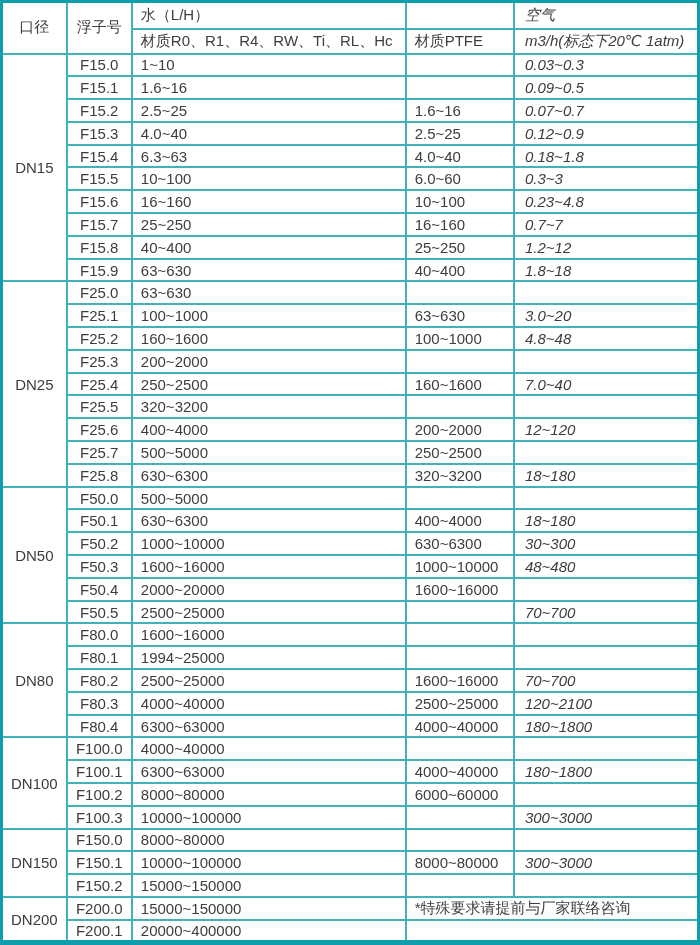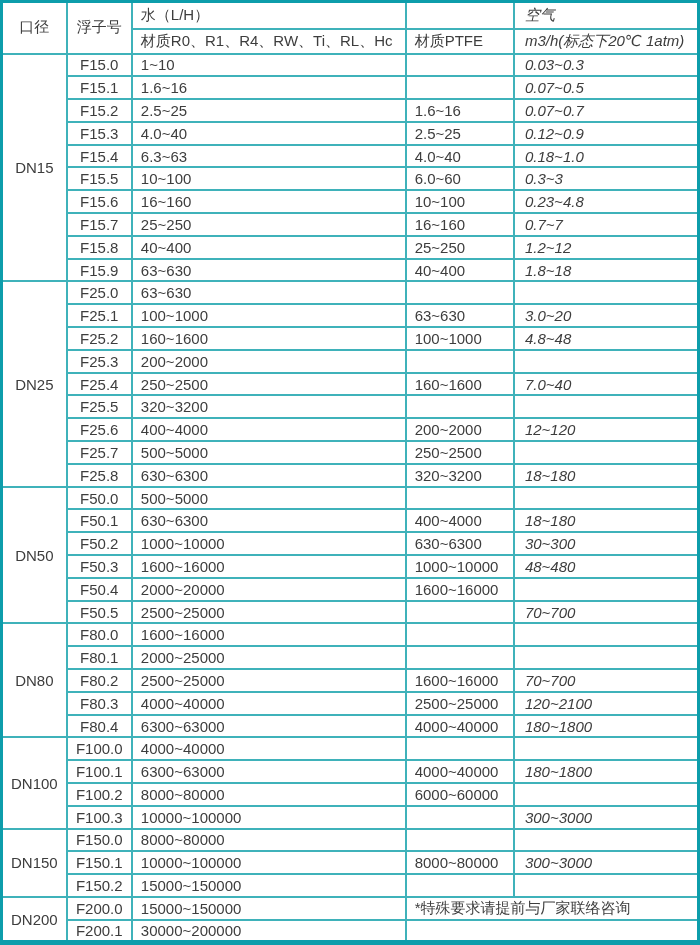--- a/index.html
+++ b/index.html
@@ -67,39 +67,39 @@
         <td class="center" rowspan="10">DN15</td>
         <td class="center">F15.0</td>
         <td>1~10</td>
         <td></td>
         <td class="air-pad">0.03~0.3</td>
       </tr>
       <tr>
         <td class="center">F15.1</td>
         <td>1.6~16</td>
         <td></td>
-        <td class="air-pad">0.07~0.5</td>
+        <td class="air-pad">0.09~0.5</td>
       </tr>
       <tr>
         <td class="center">F15.2</td>
         <td>2.5~25</td>
         <td>1.6~16</td>
         <td class="air-pad">0.07~0.7</td>
       </tr>
       <tr>
         <td class="center">F15.3</td>
         <td>4.0~40</td>
         <td>2.5~25</td>
         <td class="air-pad">0.12~0.9</td>
       </tr>
       <tr>
         <td class="center">F15.4</td>
         <td>6.3~63</td>
         <td>4.0~40</td>
-        <td class="air-pad">0.18~1.0</td>
+        <td class="air-pad">0.18~1.8</td>
       </tr>
       <tr>
         <td class="center">F15.5</td>
         <td>10~100</td>
         <td>6.0~60</td>
         <td class="air-pad">0.3~3</td>
       </tr>
       <tr>
         <td class="center">F15.6</td>
         <td>16~160</td>
@@ -218,21 +218,21 @@
       </tr>
       <tr>
         <td class="center" rowspan="5">DN80</td>
         <td class="center">F80.0</td>
         <td>1600~16000</td>
         <td></td>
         <td class="air-pad"></td>
       </tr>
       <tr>
         <td class="center">F80.1</td>
-        <td>2000~25000</td>
+        <td>1994~25000</td>
         <td></td>
         <td class="air-pad"></td>
       </tr>
       <tr>
         <td class="center">F80.2</td>
         <td>2500~25000</td>
         <td>1600~16000</td>
         <td class="air-pad">70~700</td>
       </tr>
       <tr>
@@ -292,17 +292,17 @@
         <td class="air-pad"></td>
       </tr>
       <tr>
         <td class="center" rowspan="2">DN200</td>
         <td class="center">F200.0</td>
         <td>15000~150000</td>
         <td colspan="2">*特殊要求请提前与厂家联络咨询</td>
       </tr>
       <tr>
         <td class="center">F200.1</td>
-        <td>30000~200000</td>
+        <td>20000~400000</td>
         <td colspan="2"></td>
       </tr>
     </tbody>
 </table>
 
 </body></html>

